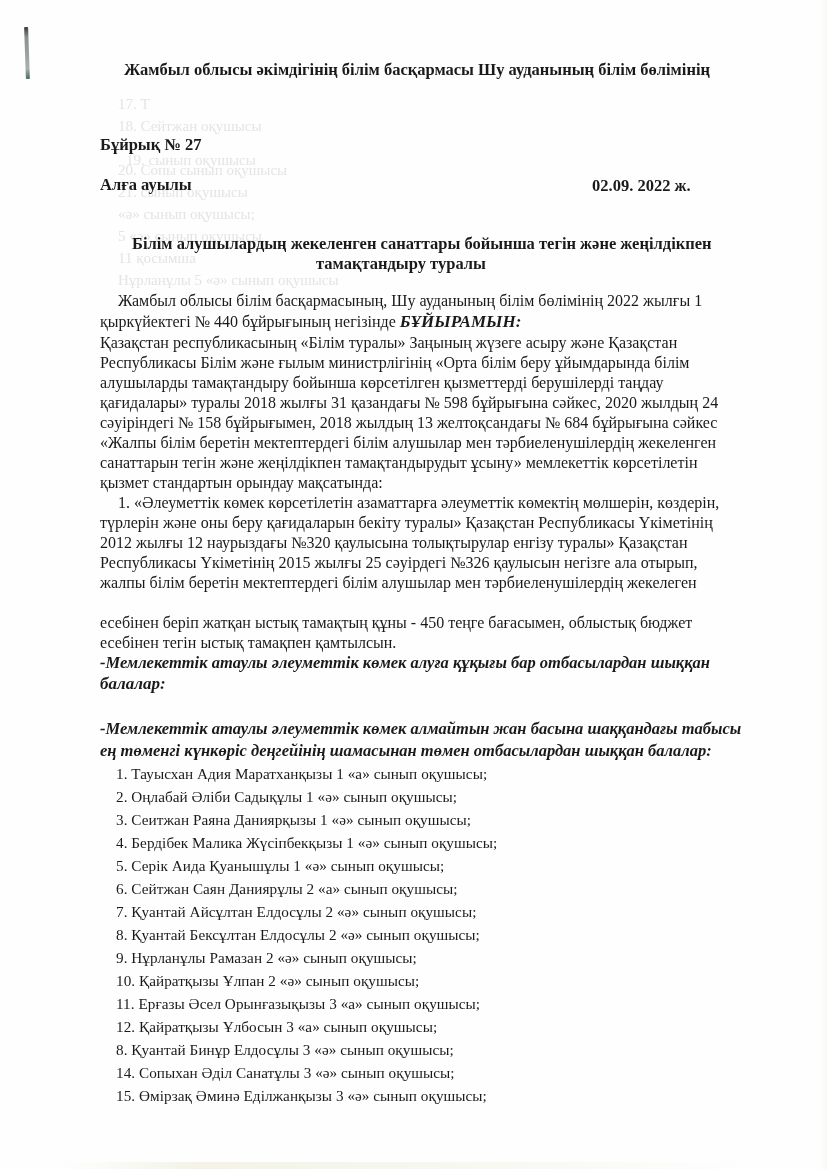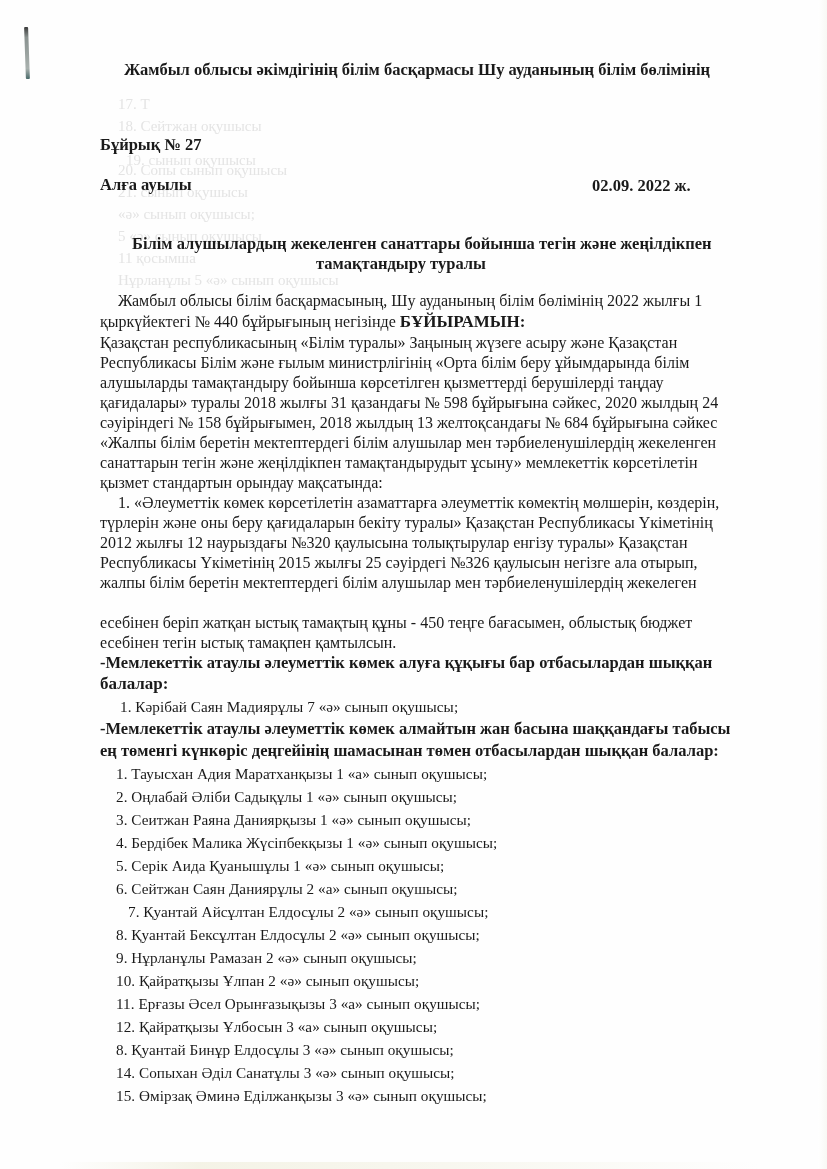--- a/index.html
+++ b/index.html
@@ -13,21 +13,21 @@
     .staple-mark {
       position: absolute; left: 25px; top: 27px; width: 4px; height: 52px;
       background: linear-gradient(#3a3a3a, #8a9290 20%, #a9b1ae 80%, #4a6a6a);
       border-radius: 1px; transform: rotate(-2deg);
     }
     .ghost {
       position: absolute; color: #e4e4e4; font-size: 15px; white-space: nowrap;
       pointer-events: none; user-select: none;
     }
     .line { position: absolute; white-space: nowrap; font-size: 16px; line-height: 19px; }
-    .b { font-weight: bold; }
+    .b { font-weight: bold; font-style: italic; }
     .hdr { font-size: 16.5px; font-weight: bold; }
     .sans-ish { font-size: 16px; }
     .list { font-size: 15.2px; letter-spacing: 0.05px; }
     .bottom-shadow {
       position: absolute; left: 60px; top: 1162px; width: 700px; height: 7px;
       background: linear-gradient(90deg, rgba(240,240,225,0), rgba(240,238,220,0.7) 20%, rgba(240,238,220,0.4) 60%, rgba(240,240,225,0));
     }
     .right-edge {
       position: absolute; left: 818px; top: 0; width: 9px; height: 1169px;
       background: linear-gradient(90deg, #ffffff, #f8f8f4);
@@ -73,32 +73,31 @@
   <div class="line sans-ish" style="left:118px; top:493px;">1. «Әлеуметтік көмек көрсетілетін азаматтарға әлеуметтік көмектің мөлшерін, көздерін,</div>
   <div class="line sans-ish" style="left:100px; top:513px;">түрлерін және оны беру қағидаларын бекіту туралы» Қазақстан Республикасы Үкіметінің</div>
   <div class="line sans-ish" style="left:100px; top:533px;">2012 жылғы 12 наурыздағы №320 қаулысына толықтырулар енгізу туралы» Қазақстан</div>
   <div class="line sans-ish" style="left:100px; top:553px;">Республикасы Үкіметінің 2015 жылғы 25 сәуірдегі №326 қаулысын негізге ала отырып,</div>
   <div class="line sans-ish" style="left:100px; top:573px;">жалпы білім беретін мектептердегі білім алушылар мен тәрбиеленушілердің жекелеген</div>
   <div class="line sans-ish" style="left:100px; top:613px;">есебінен беріп жатқан ыстық тамақтың құны -  450 теңге бағасымен, облыстық бюджет</div>
   <div class="line sans-ish" style="left:100px; top:633px;">есебінен тегін ыстық тамақпен қамтылсын.</div>
 
   <div class="line b" style="left:100px; top:653px; font-size:16.5px;">-Мемлекеттік атаулы әлеуметтік көмек алуға құқығы бар отбасылардан шыққан</div>
   <div class="line b" style="left:100px; top:674px; font-size:17px;">балалар:</div>
-  <div class="line list" style="left:120px; top:697px;">1.   Кәрібай Саян Мадиярұлы 7 «ә» сынып оқушысы;</div>
 
   <div class="line b" style="left:100px; top:719px; font-size:16.5px;">-Мемлекеттік атаулы әлеуметтік көмек алмайтын жан басына шаққандағы табысы</div>
   <div class="line b" style="left:100px; top:741px; font-size:16.5px;">ең төменгі күнкөріс деңгейінің шамасынан төмен отбасылардан шыққан балалар:</div>
 
   <div class="line list" style="left:116px; top:764px;">1. Тауысхан Адия Маратханқызы 1 «а» сынып оқушысы;</div>
   <div class="line list" style="left:116px; top:787px;">2. Оңлабай Әліби Садықұлы 1 «ә» сынып оқушысы;</div>
   <div class="line list" style="left:116px; top:810px;">3. Сеитжан Раяна Даниярқызы 1 «ә» сынып оқушысы;</div>
   <div class="line list" style="left:116px; top:833px;">4. Бердібек Малика Жүсіпбекқызы 1 «ә» сынып оқушысы;</div>
   <div class="line list" style="left:116px; top:856px;">5. Серік Аида Қуанышұлы 1 «ә» сынып оқушысы;</div>
   <div class="line list" style="left:116px; top:879px;">6. Сейтжан Саян Даниярұлы 2 «а» сынып оқушысы;</div>
-  <div class="line list" style="left:128px; top:902px;">7. Қуантай Айсұлтан Елдосұлы 2 «ә» сынып оқушысы;</div>
+  <div class="line list" style="left:116px; top:902px;">7. Қуантай Айсұлтан Елдосұлы 2 «ә» сынып оқушысы;</div>
   <div class="line list" style="left:116px; top:925px;">8. Қуантай Бексұлтан Елдосұлы 2 «ә» сынып оқушысы;</div>
   <div class="line list" style="left:116px; top:948px;">9. Нұрланұлы Рамазан 2 «ә» сынып оқушысы;</div>
   <div class="line list" style="left:116px; top:971px;">10. Қайратқызы Ұлпан 2 «ә» сынып оқушысы;</div>
   <div class="line list" style="left:116px; top:994px;">11. Ерғазы Әсел Орынғазықызы 3 «а» сынып оқушысы;</div>
   <div class="line list" style="left:116px; top:1017px;">12. Қайратқызы Ұлбосын 3 «а» сынып оқушысы;</div>
   <div class="line list" style="left:116px; top:1040px;">8. Қуантай Бинұр Елдосұлы 3 «ә» сынып оқушысы;</div>
   <div class="line list" style="left:116px; top:1063px;">14. Сопыхан Әділ Санатұлы 3 «ә» сынып оқушысы;</div>
   <div class="line list" style="left:116px; top:1086px;">15. Өмірзақ Әминә Еділжанқызы 3 «ә» сынып оқушысы;</div>
 
   <div class="bottom-shadow"></div>

